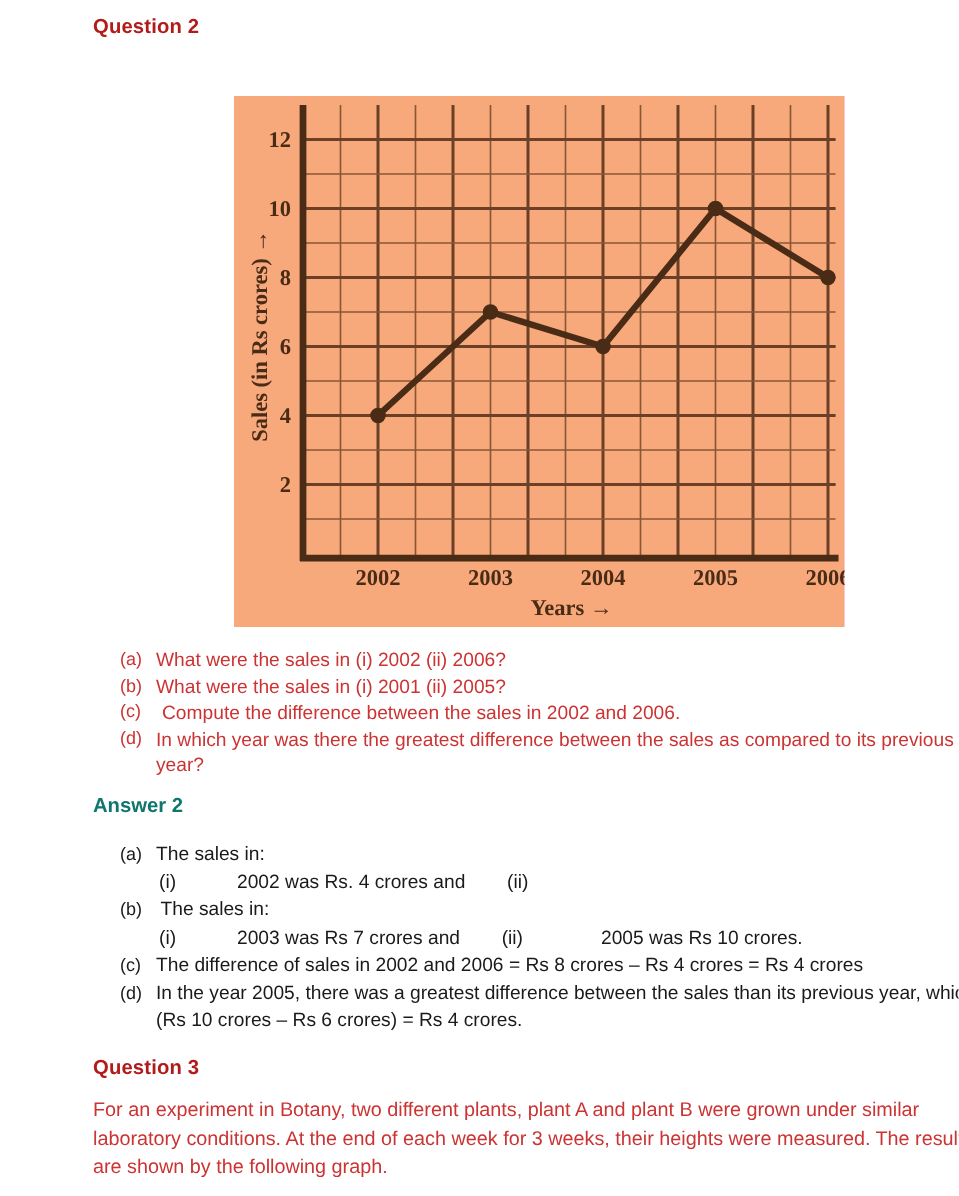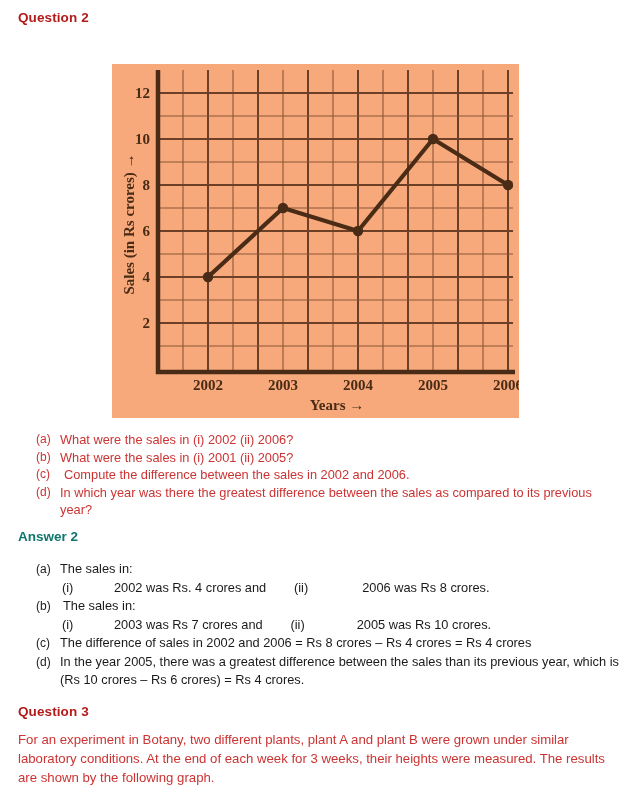--- a/index.html
+++ b/index.html
@@ -12,20 +12,21 @@
     height: 797px;
     position: relative;
     font-family: "Liberation Sans", sans-serif;
     overflow: hidden;
   }
   .page {
     position: relative;
     width: 527px;
     height: 797px;
     background: #ffffff;
+    margin-left: 44px;
   }
 
   
   .q-heading {
     position: absolute;
     left: 18px;
     color: #b31b1b;
     font-weight: bold;
     font-size: 13.5px;
     letter-spacing: 0.1px;
@@ -232,21 +233,20 @@
 
   <div class="alist" style="top:560px;">
     <div class="row">
       <span class="marker">(a)</span>
       <span class="txt">The sales in:</span>
     </div>
     <div class="sub">
       <span class="rn">(i)</span>
       <span>2002 was Rs. 4 crores and</span>
       <span class="s2" style="text-align:right; padding-right:10px;">(ii)</span>
-      <span style="padding-left:44px;">2006 was Rs 8 crores.</span>
     </div>
 
     <div class="row">
       <span class="marker">(b)</span>
       <span class="txt" style="padding-left:3px;">The sales in:</span>
     </div>
     <div class="sub">
       <span class="rn">(i)</span>
       <span>2003 was Rs 7 crores and</span>
       <span class="s2" style="text-align:right; padding-right:4px;">(ii)</span>

